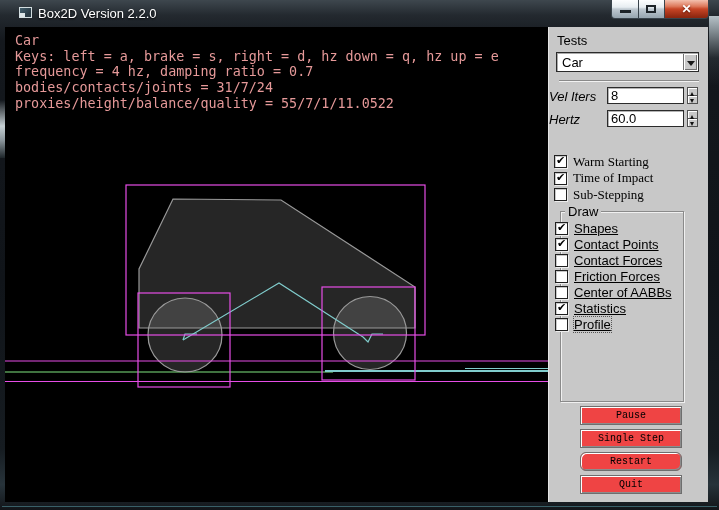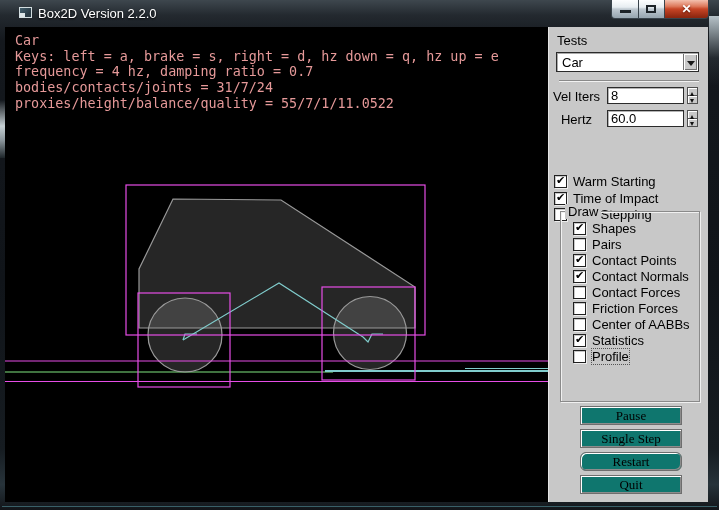--- a/index.html
+++ b/index.html
@@ -47,51 +47,51 @@
   .combo-text { position:absolute; left:5px; top:2px; }
   .combo-btn { position:absolute; right:1px; top:1px; width:14px; height:16px; background:#c8c8c8;
     border-left:1px solid #707070; box-shadow:inset 1px 1px 0 #fff, inset -1px -1px 0 #6f6f6f; }
   .combo-arrow { position:absolute; left:3px; top:7px; width:0; height:0;
     border:4px solid transparent; border-top:5px solid #1a1a1a; }
   .sep { position:absolute; left:10px; top:53px; width:140px; height:2px;
     border-top:1px solid #8a8a8a; border-bottom:1px solid #f2f2f2; }
 
   .spin-rows { position:absolute; left:0; top:60px; width:160px; }
   .spin-row { position:relative; height:23px; }
-  .spin-label { position:absolute; left:0; top:2px; width:55px; text-align:center; }
+  .spin-label { position:absolute; left:0; top:2px; width:55px; text-align:left;font-style:italic; }
   .spin-input { position:absolute; left:58px; top:0; width:77px; height:17px;
     border:1px solid #2b2b2b; background:#fff; box-shadow:inset 1px 1px 0 #b4b4b4;
     font-family:"Liberation Sans", sans-serif; font-size:13px; padding:0 3px; color:#000; }
   .spinner { position:absolute; left:138px; top:0; width:11px; height:17px; display:flex; flex-direction:column; }
   .sp { flex:1; position:relative; background:#c8c8c8; border:1px solid #4f4f4f;
     box-shadow:inset 1px 1px 0 #fff; }
   .sp + .sp { border-top:none; }
   .sp-up::after { content:""; position:absolute; left:2px; top:2px; width:0; height:0;
     border:2.5px solid transparent; border-bottom:4px solid #111; }
   .sp-down::after { content:""; position:absolute; left:2px; top:3px; width:0; height:0;
     border:2.5px solid transparent; border-top:4px solid #111; }
 
   .check-row { display:flex; align-items:center; height:13px; margin-bottom:3.5px; }
   .cb { position:relative; width:13px; height:13px; background:#fff; border:1px solid #202020;
     box-shadow:1px 1px 0 #ededed, inset 1px 1px 0 #c8c8c8; flex:0 0 13px; }
   .cb.checked::after { content:"\2714"; position:absolute; left:1px; top:-2px; font-size:11px;
     color:#000; font-family:"DejaVu Sans", sans-serif; }
   .check-label { margin-left:6px; white-space:nowrap; }
   .check-label.focus-dotted { outline:1px dotted #555; }
-  .sim-checks { position:absolute; left:5px; top:148px; }
-  .draw-checks { position:absolute; left:24px; top:195px; }
+  .sim-checks { position:absolute; left:5px; top:128px;font-family:Liberation Serif, serif; }
+  .draw-checks { position:absolute; left:6px; top:195px;text-decoration:underline; }
   .draw-checks .check-row { margin-bottom:3px; }
 
-  .group { position:absolute; left:11px; top:184px; width:140px; height:191px;
+  .group { position:absolute; left:11px; top:184px; width:124px; height:191px;
     border:1px solid #8a8a8a; box-shadow:1px 1px 0 #f0f0f0, inset 1px 1px 0 #f0f0f0; }
   .group-title { position:absolute; left:4px; top:-8px; background:#c8c8c8; padding:0 3px; }
 
-  .glui-btn { position:absolute; left:31px; width:102px; height:19px; background:#0f766e;
+  .glui-btn { position:absolute; left:31px; width:102px; height:19px; background:#ef4444;
     border:1px solid #6e6e6e; box-shadow:inset 1px 1px 0 #fff, inset -1px -1px 0 #8c8c8c;
-    font-family:Liberation Serif, serif; font-size:13px; color:#000; text-align:center; line-height:17px; }
+    font-family:Liberation Mono, monospace; font-size:10px; color:#000; text-align:center; line-height:17px; }
 </style>
 </head>
 <body>
 
 <div class="window">
   <div class="edge-glow-left"></div>
   <div class="edge-glow-right"></div>
   <div class="bottom-teal"></div>
 
   <div class="titlebar">
@@ -183,30 +183,22 @@
       </div>
     <div class="group">
       <span class="group-title">Draw</span>
     </div>
     <div class="draw-checks" id="draw-checks">
         <div class="check-row">
           <span class="cb checked"></span>
           <span class="check-label">Shapes</span>
         </div>
         <div class="check-row">
-          <span class="cb"></span>
-          <span class="check-label">Pairs</span>
-        </div>
-        <div class="check-row">
           <span class="cb checked"></span>
           <span class="check-label">Contact Points</span>
-        </div>
-        <div class="check-row">
-          <span class="cb checked"></span>
-          <span class="check-label">Contact Normals</span>
         </div>
         <div class="check-row">
           <span class="cb"></span>
           <span class="check-label">Contact Forces</span>
         </div>
         <div class="check-row">
           <span class="cb"></span>
           <span class="check-label">Friction Forces</span>
         </div>
         <div class="check-row">

